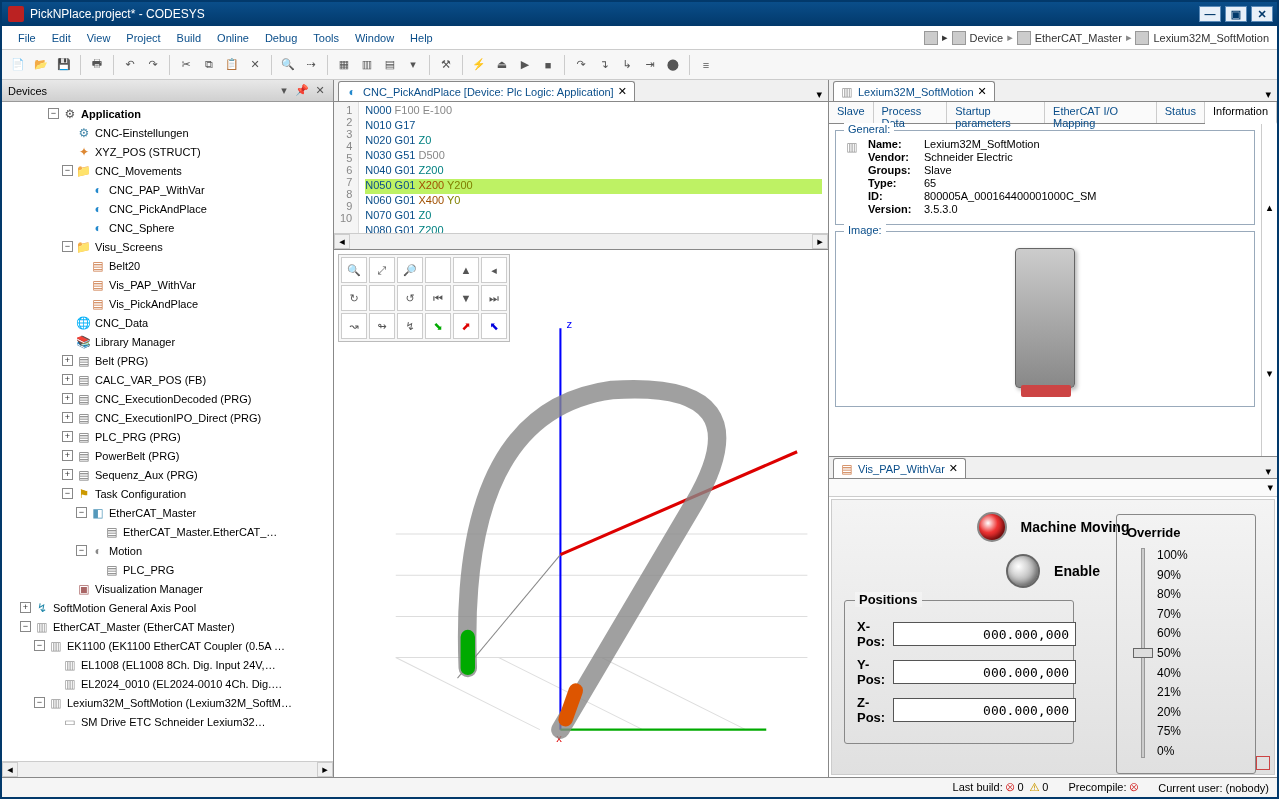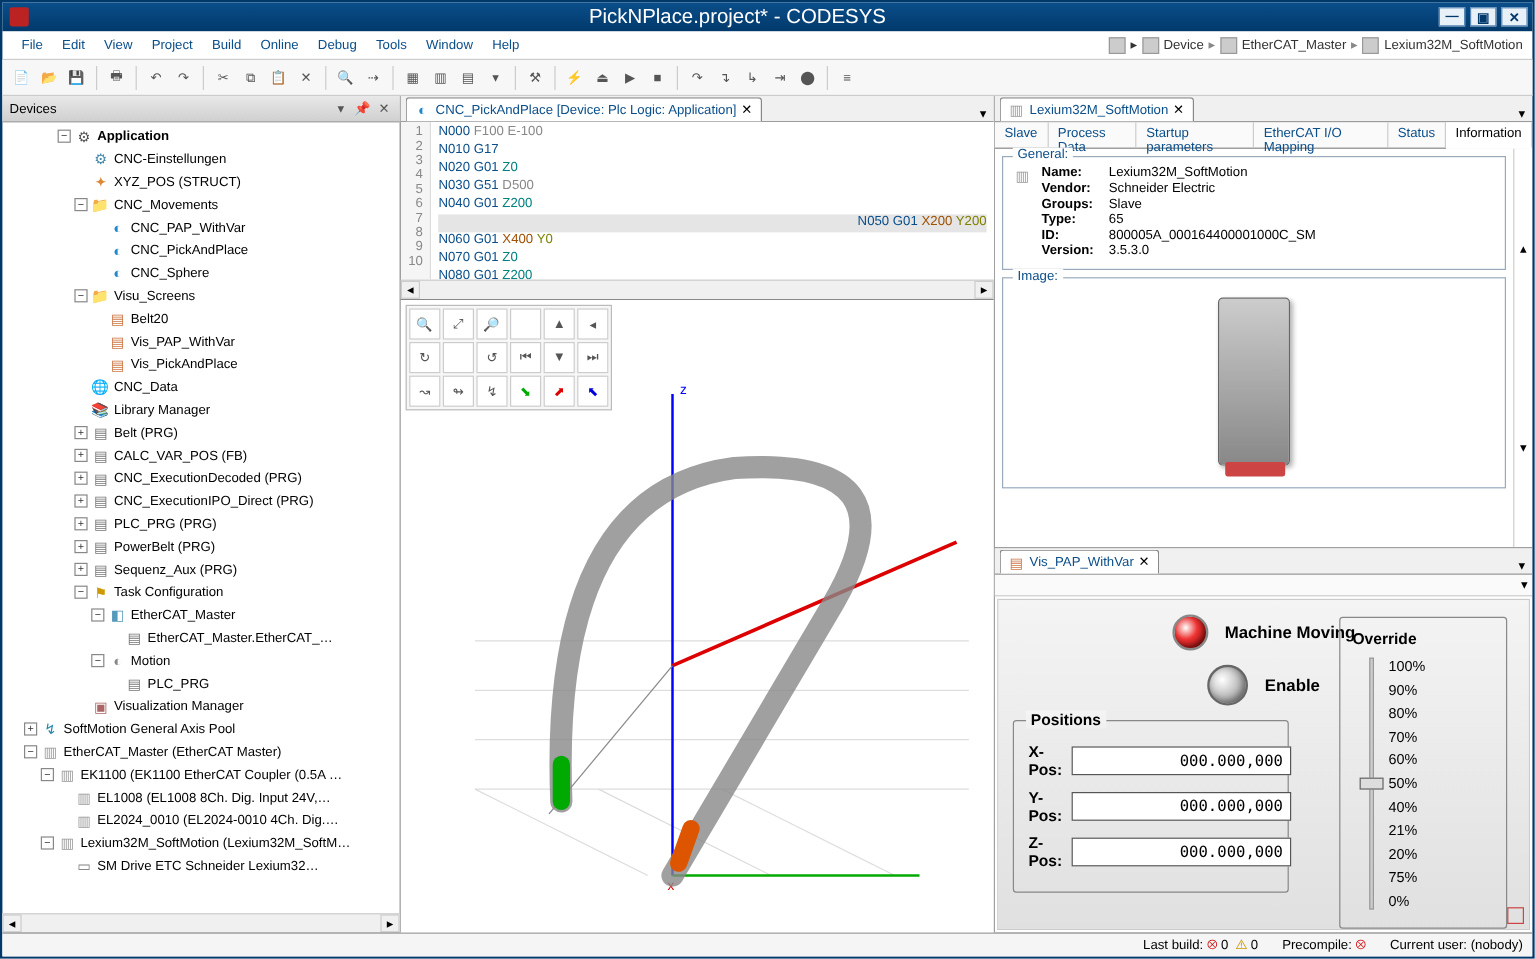--- a/index.html
+++ b/index.html
@@ -1,20 +1,20 @@
 <!DOCTYPE html>
 <html><head>
 <meta charset="utf-8">
 <style>
 * { box-sizing: border-box; margin: 0; padding: 0; font-family: "Segoe UI", Tahoma, sans-serif; font-size: 11px; }
 html, body { width: 1279px; height: 799px; overflow: hidden; background: #fff; }
 .window { width: 1279px; height: 799px; border: 2px solid #02396b; display: flex; flex-direction: column; }
 .titlebar { height: 24px; background: linear-gradient(#0a4e8a,#02396b); color:#fff; display:flex; align-items:center; }
 .titlebar .logo { width:16px; height:16px; margin:0 6px; background:#b22; border-radius:2px; }
-.titlebar .title { flex:1; text-align:center; font-size:17px; }
+.titlebar .title { flex:1; font-size:12px; }
 .titlebar .wbtns { display:flex; gap:4px; padding-right:4px;}
 .wbtn { width:22px; height:16px; background:#e8f0f8; border:1px solid #5a8ab8; color:#02396b; display:flex; align-items:center; justify-content:center; cursor:pointer; font-weight:bold;}
 .menubar { height:24px; display:flex; align-items:center; padding:0 8px; gap:2px; border-bottom:1px solid #ccc; justify-content:space-between;}
 .menus { display:flex; gap:0; }
 .menuitem { color:#0a4e8a; padding:2px 8px; cursor:pointer; }
 .breadcrumb { display:flex; align-items:center; gap:4px; color:#333; }
 .breadcrumb .sep { color:#888; }
 .bc-icon { width:14px; height:14px; background:#ccc; border:1px solid #999; display:inline-block; }
 .toolbar { height:30px; border-bottom:1px solid #ccc; display:flex; align-items:center; padding:0 6px; gap:3px; background:#f7f7f7;}
 .tbtn { width:20px; height:20px; border:1px solid transparent; display:flex; align-items:center; justify-content:center; cursor:pointer; color:#555;}
@@ -50,21 +50,21 @@
 .tabstrip { height:22px; display:flex; align-items:flex-end; background:#f0f0f0; border-bottom:1px solid #888; padding-left:4px; gap:4px;}
 .tab { height:20px; background:#fff; border:1px solid #888; border-bottom:none; padding:0 6px; display:flex; align-items:center; gap:4px; cursor:pointer; border-radius:3px 3px 0 0;}
 .tab .ticon { width:14px;height:14px; }
 .tab .tc { width:10px; cursor:pointer; }
 .tab .ttl { color:#0a4e8a; }
 .gcode { height:170px; display:flex; flex-direction:column; border-bottom:1px solid #888; }
 .gcode-body { flex:1; overflow:auto; font-family:Consolas,monospace; font-size:12px; background:#fff; display:flex; }
 .gutter { background:#f5f5f5; color:#888; text-align:right; padding:2px 6px; border-right:1px solid #ddd; }
 .codelines { padding:2px 6px; flex:1; }
 .codelines .ln { height:15px; }
-.codelines .ln.cur { background:#e5e5e5;text-align:right; }
+.codelines .ln.cur { background:#bef264; }
 .n { color:#0a4e8a; } .g { color:#0a4e8a; } .x { color:#a05000; } .y { color:#808000; } .z { color:#008080; } .d { color:#888; } .f { color:#888; } .e { color:#888; }
 .view3d { flex:1; position:relative; background:#fff; }
 .vtb { position:absolute; top:4px; left:4px; background:#f7f7f7; border:1px solid #bbb; padding:2px; display:grid; grid-template-columns:repeat(6,26px); grid-auto-rows:26px; gap:2px;}
 .vtb .tbtn { width:26px; height:26px; border:1px solid #ccc; background:#fff;}
 .info-panel { flex:1; display:flex; flex-direction:column; border-bottom:1px solid #888; }
 .subtabs { height:22px; display:flex; border-bottom:1px solid #888; background:#fafafa; }
 .subtab { padding:3px 8px; border-right:1px solid #ccc; color:#0a4e8a; cursor:pointer; }
 .subtab.active { background:#fff; border-bottom:2px solid #fff; margin-bottom:-1px; font-weight:normal; color:#000;}
 .fieldset { border:1px solid #9ab; margin:6px; padding:6px 8px 8px 8px; position:relative; }
 .fieldset .legend { position:absolute; top:-8px; left:8px; background:#fff; padding:0 4px; color:#0a4e8a; }

